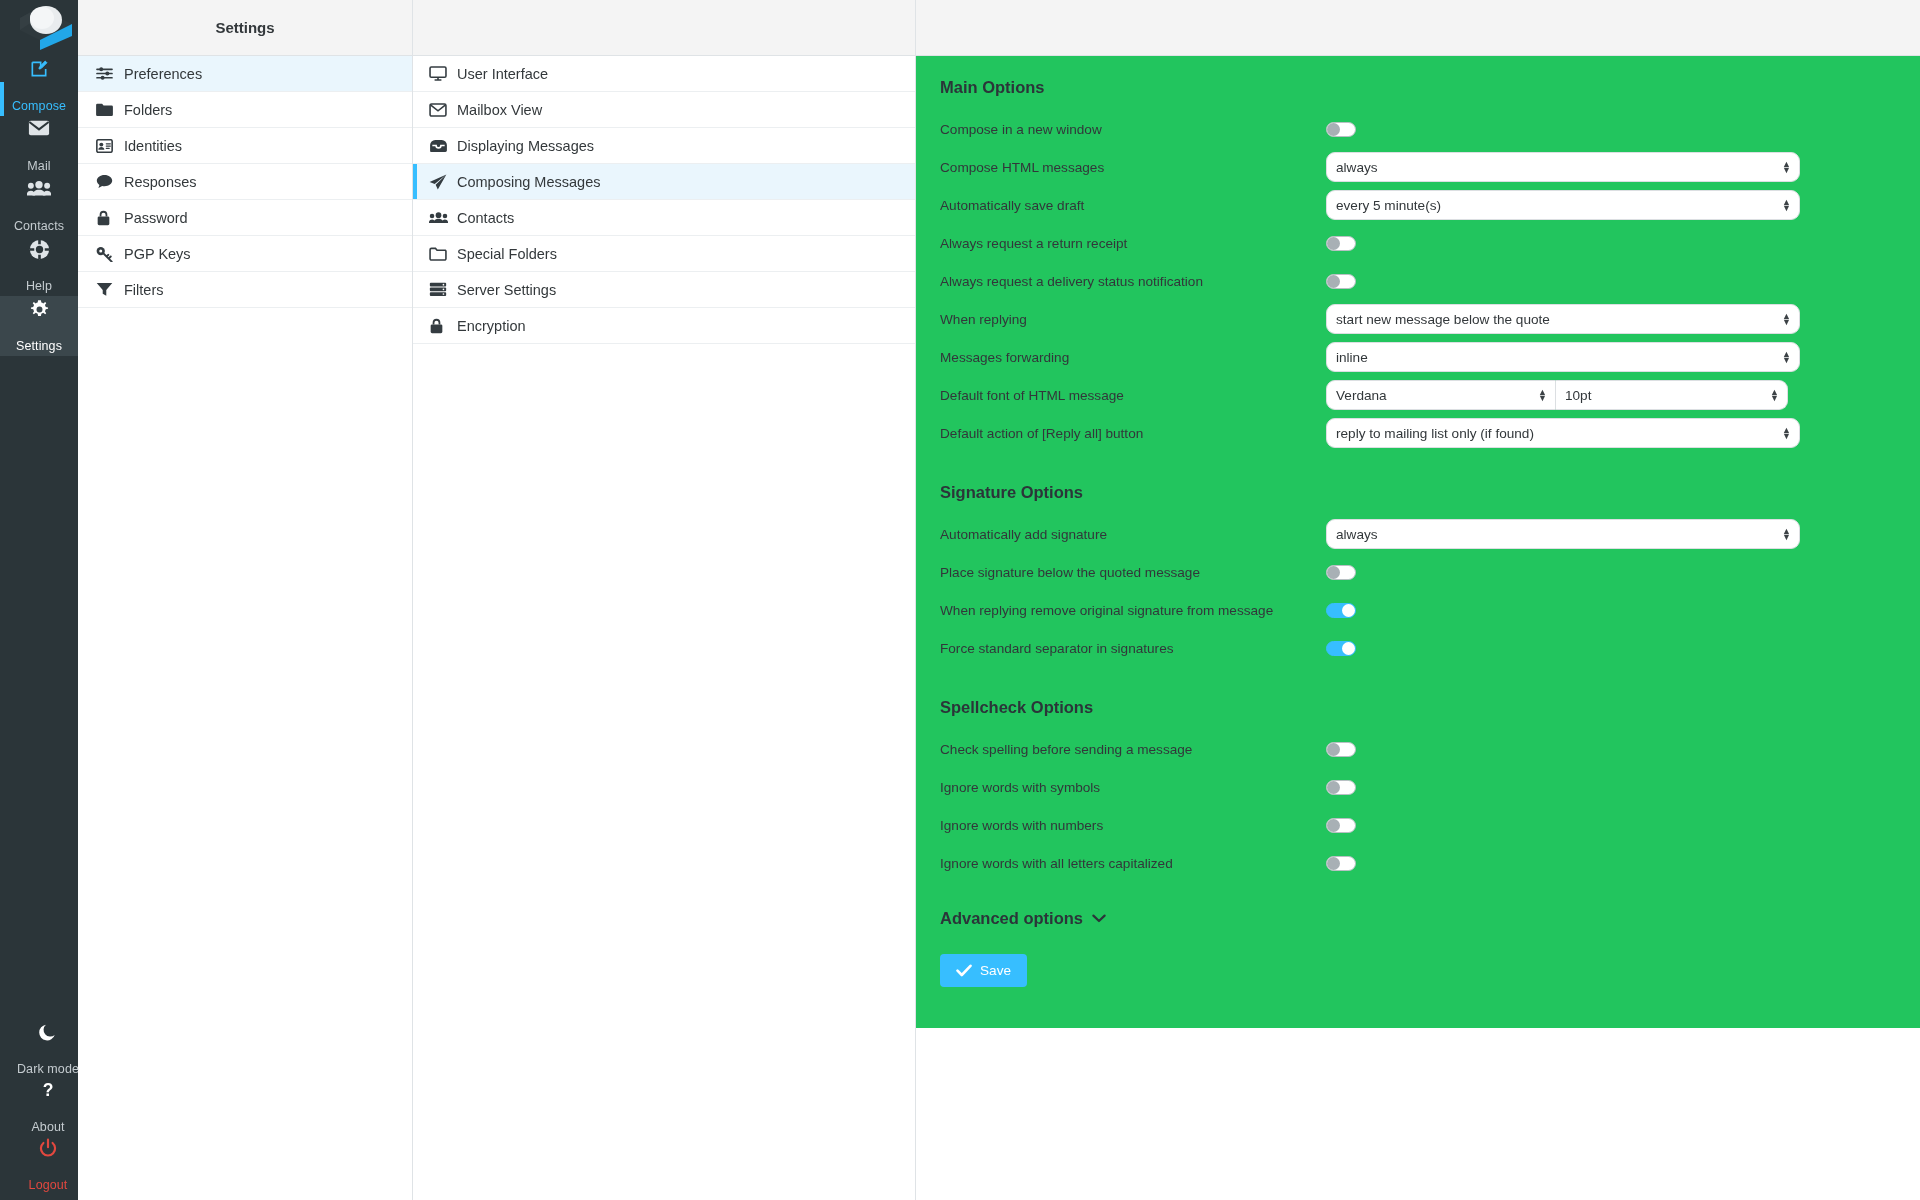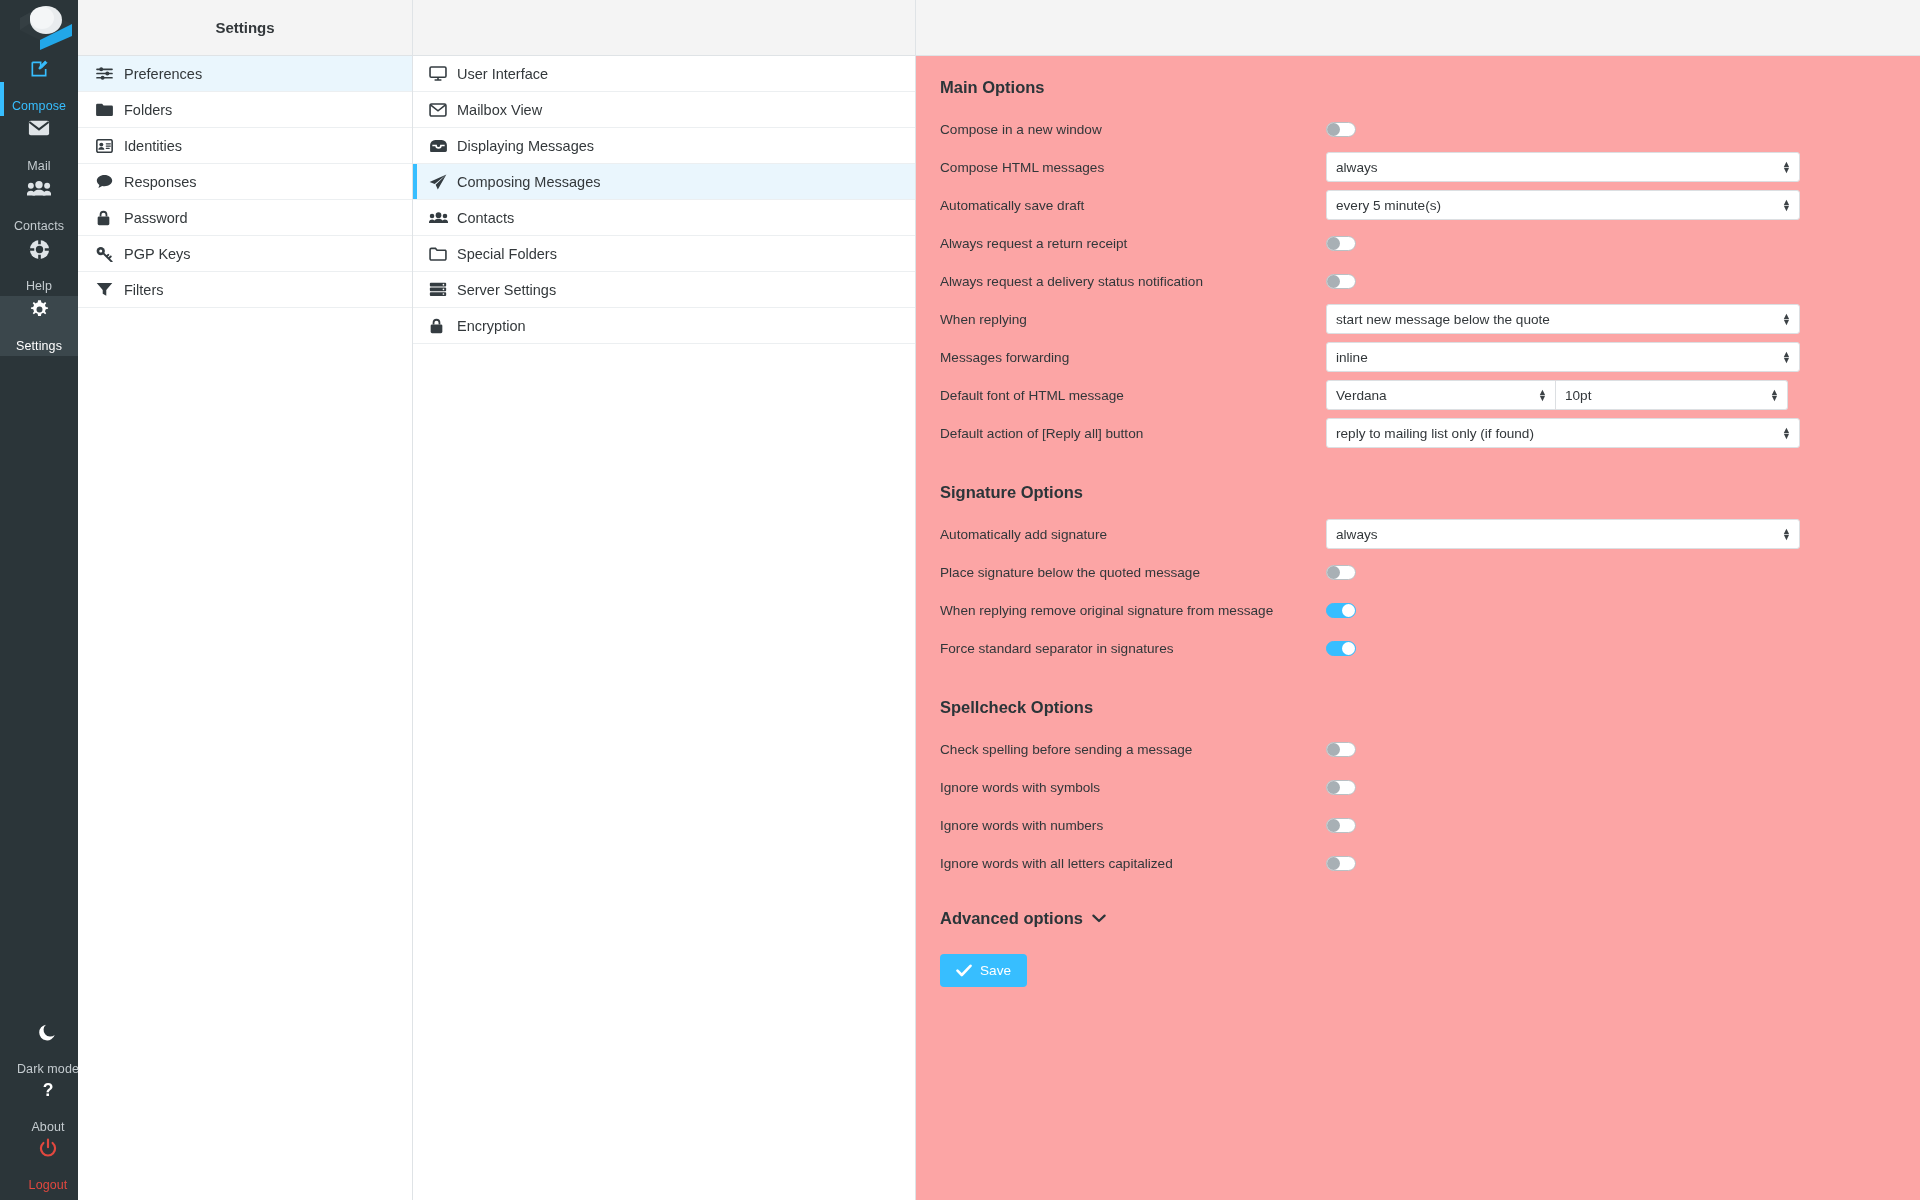--- a/index.html
+++ b/index.html
@@ -41,21 +41,21 @@
   .rail-bottom .rail-btn { height: 58px; }
   .sel-marker {
     position: absolute; left: 0; top: 82px; width: 4px; height: 34px; background:#37beff;
   }
 
   
   .col-settings { width: 335px; min-width: 335px; height: 1200px; background:#fff;
                   border-right: 1px solid #dfe3e6; display:flex; flex-direction:column; }
   .col-sections { width: 503px; min-width: 503px; height: 1200px; background:#fff;
                   border-right: 1px solid #dfe3e6; display:flex; flex-direction:column; }
-  .col-main     { flex: 1; height: 1200px; background:#fca5a5; display:flex; flex-direction:column; }
+  .col-main     { flex: 1; height: 1028px; background:#22c55e; display:flex; flex-direction:column; }
 
   .colhead {
     height: 56px; min-height: 56px; background: #f4f4f4;
     border-bottom: 1px solid #dfe3e6;
     display:flex; align-items:center; justify-content:center;
   }
   .colhead .title { font-size: 15px; font-weight: bold; color: #33383b; }
 
   
   .list { display:flex; flex-direction:column; }
@@ -96,21 +96,21 @@
   .switch .knob {
     position:absolute; left:0px; top:0px; width:13px; height:13px; border-radius:50%;
     background:#a8b0b5;
   }
   .switch.on { background:#37beff; border-color:#37beff; }
   .switch.on .knob { left: 15px; background:#ffffff; }
 
   
   select.sel {
     -webkit-appearance: none; appearance: none;
-    height: 30px; border: 1px solid #dcdfe2; border-radius: 3px;
+    height: 30px; border: 1px solid #dcdfe2; border-radius: 9px;
     background: #ffffff; color: #32373a; font-size: 13.6px;
     font-family: "Liberation Sans", sans-serif;
     padding: 0 26px 0 9px; cursor: pointer; outline: none;
   }
   .selwrap { position: relative; display:inline-block; }
   .selwrap .arrows {
     position:absolute; right: 9px; top: 50%; transform: translateY(-50%);
     pointer-events:none; display:flex; flex-direction:column; line-height:6px;
     color:#3c4246; font-size: 9px;
   }

